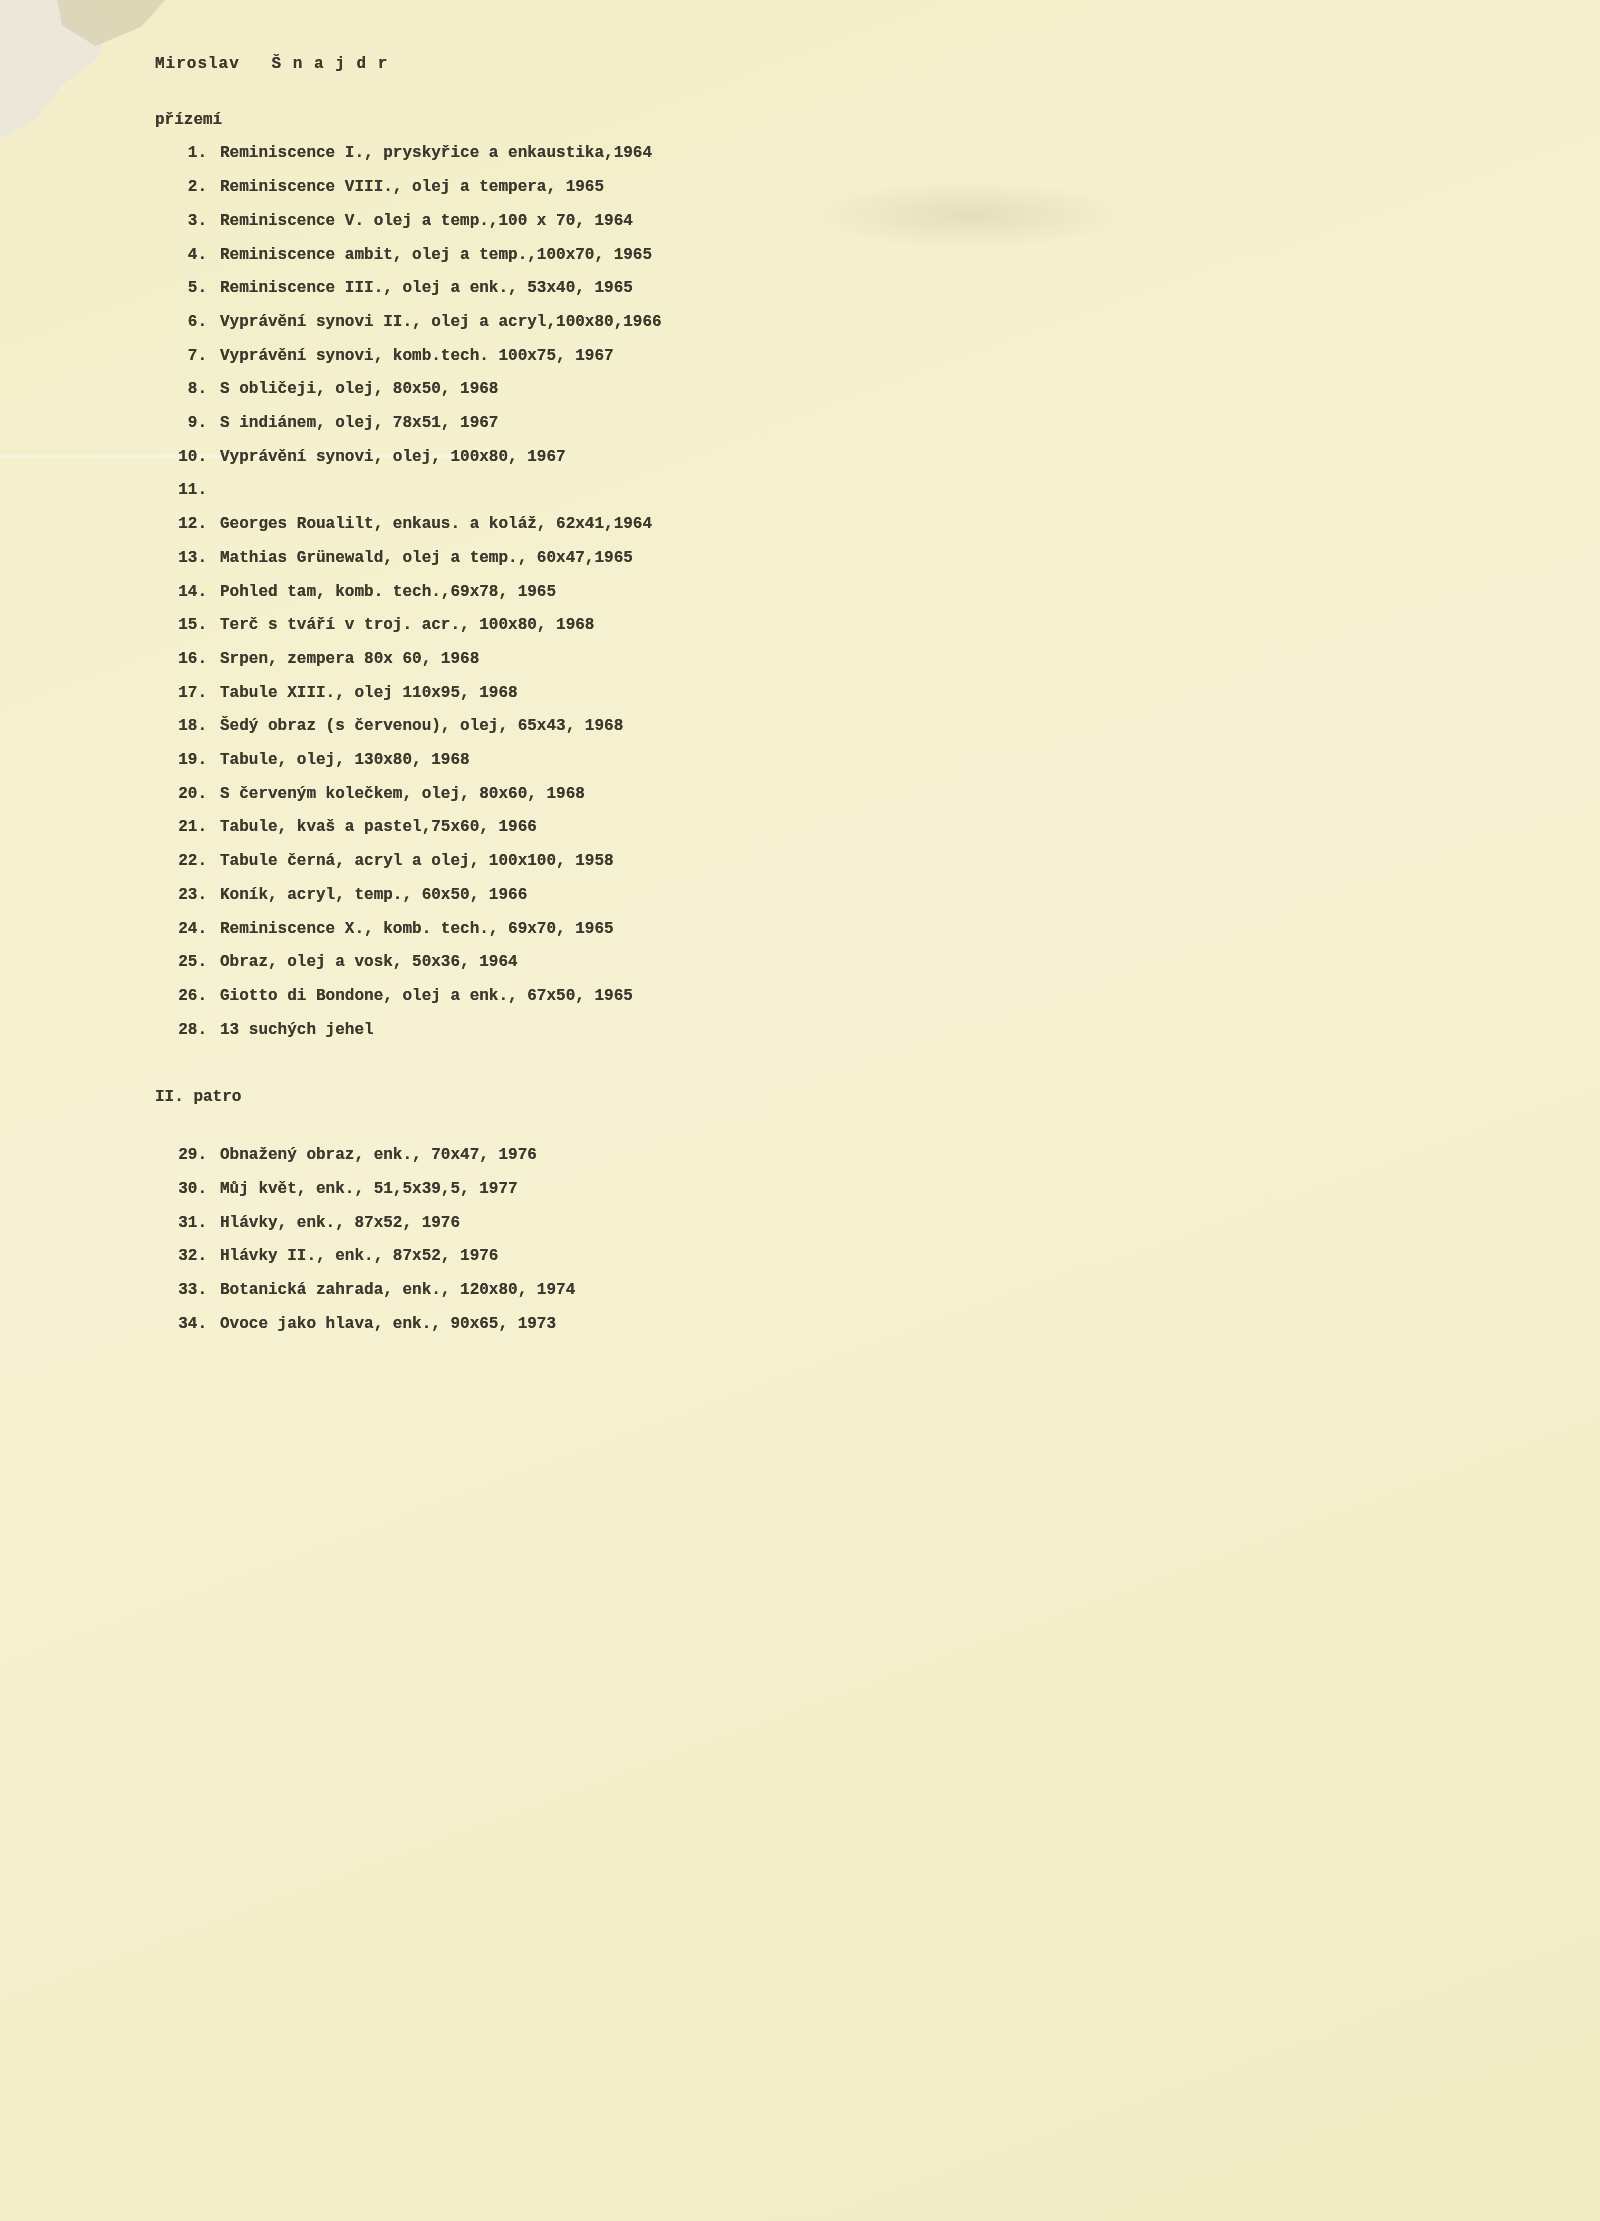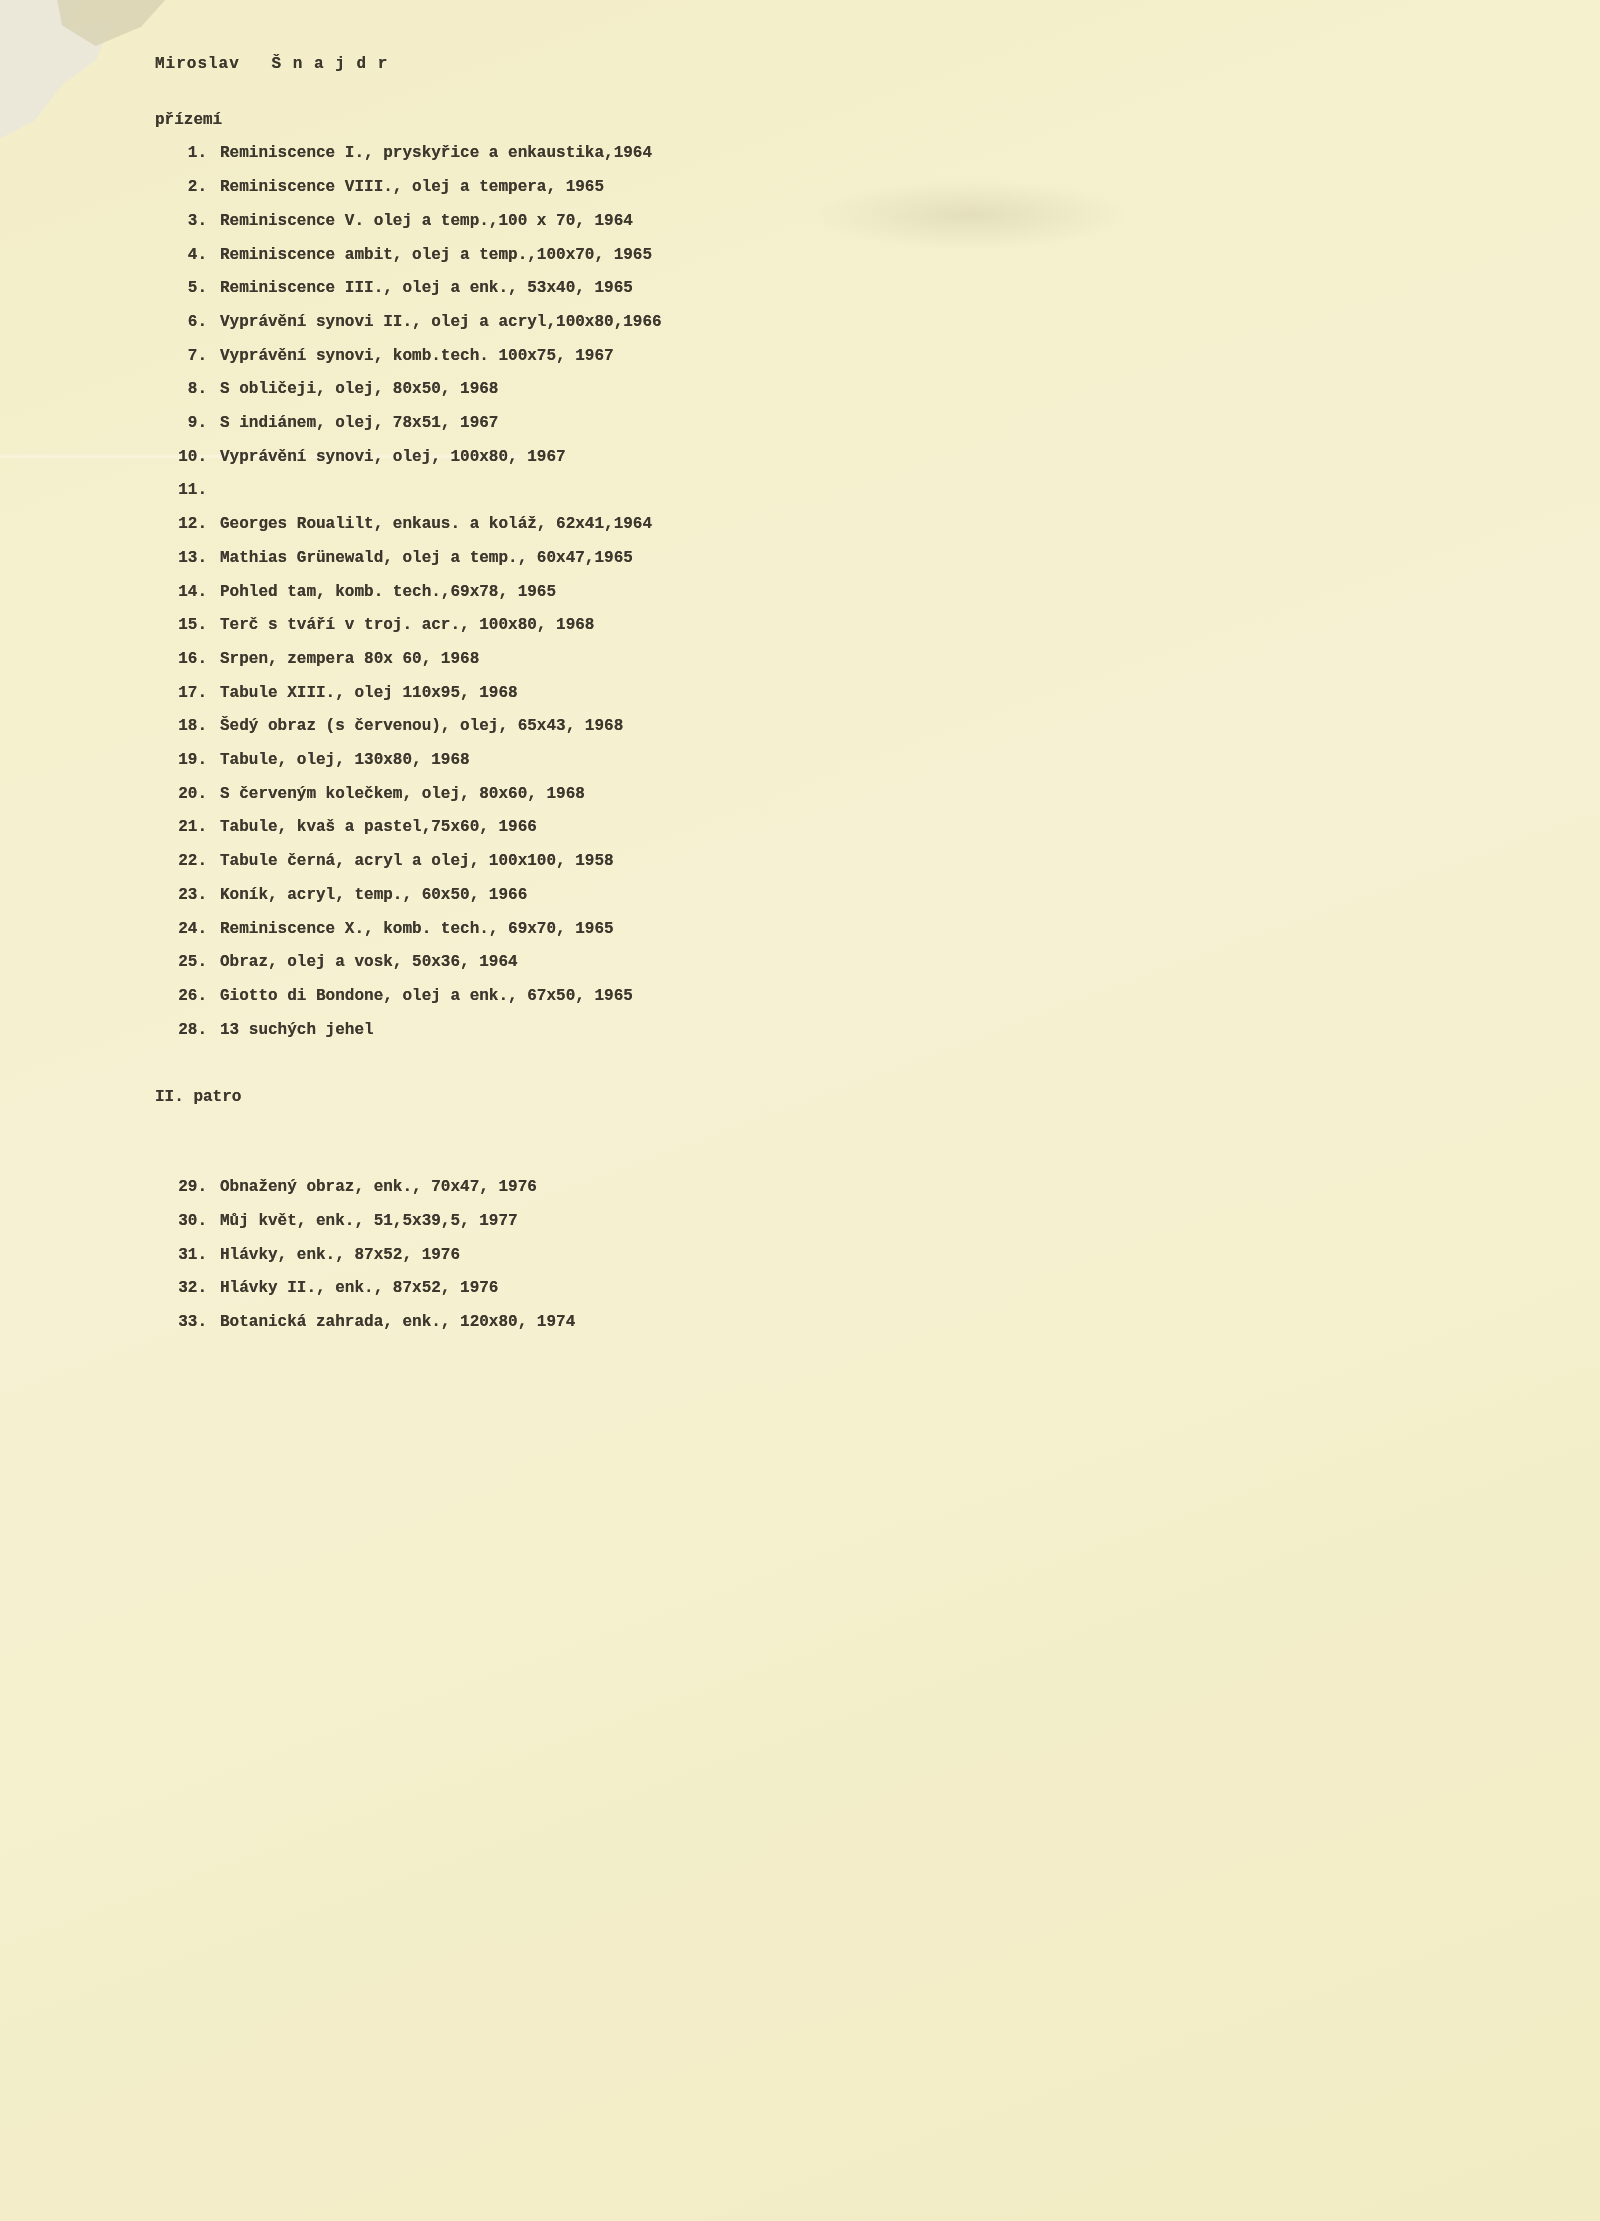--- a/index.html
+++ b/index.html
@@ -46,21 +46,21 @@
     font-weight: bold;
     line-height: 33.7px;
     text-shadow: 0 0 0.6px rgba(58, 52, 40, .75);
   }
   .title {
     white-space: pre;
     letter-spacing: 1px;
   }
   .heading { white-space: pre; }
   .heading-1 { margin-top: 22px; }
-  .heading-2 { margin-top: 34px; margin-bottom: 56px; }
+  .heading-2 { margin-top: 34px; margin-bottom: 24px; }
   .row { display: flex; }
   .num {
     flex: none;
     width: 52px;
     text-align: right;
     white-space: pre;
   }
   .text {
     padding-left: 13px;
     white-space: pre;
@@ -211,17 +211,21 @@
           <span class="text">Hlávky, enk., 87x52, 1976</span>
         </div>
           <div class="row">
           <span class="num">32.</span>
           <span class="text">Hlávky II., enk., 87x52, 1976</span>
         </div>
           <div class="row">
           <span class="num">33.</span>
           <span class="text">Botanická zahrada, enk., 120x80, 1974</span>
         </div>
+          <div class="row">
+          <span class="num">34.</span>
+          <span class="text">Ovoce jako hlava, enk., 90x65, 1973</span>
+        </div>
         </div>
     </div>
 
   </div>
 </div>
 
 </body></html>

